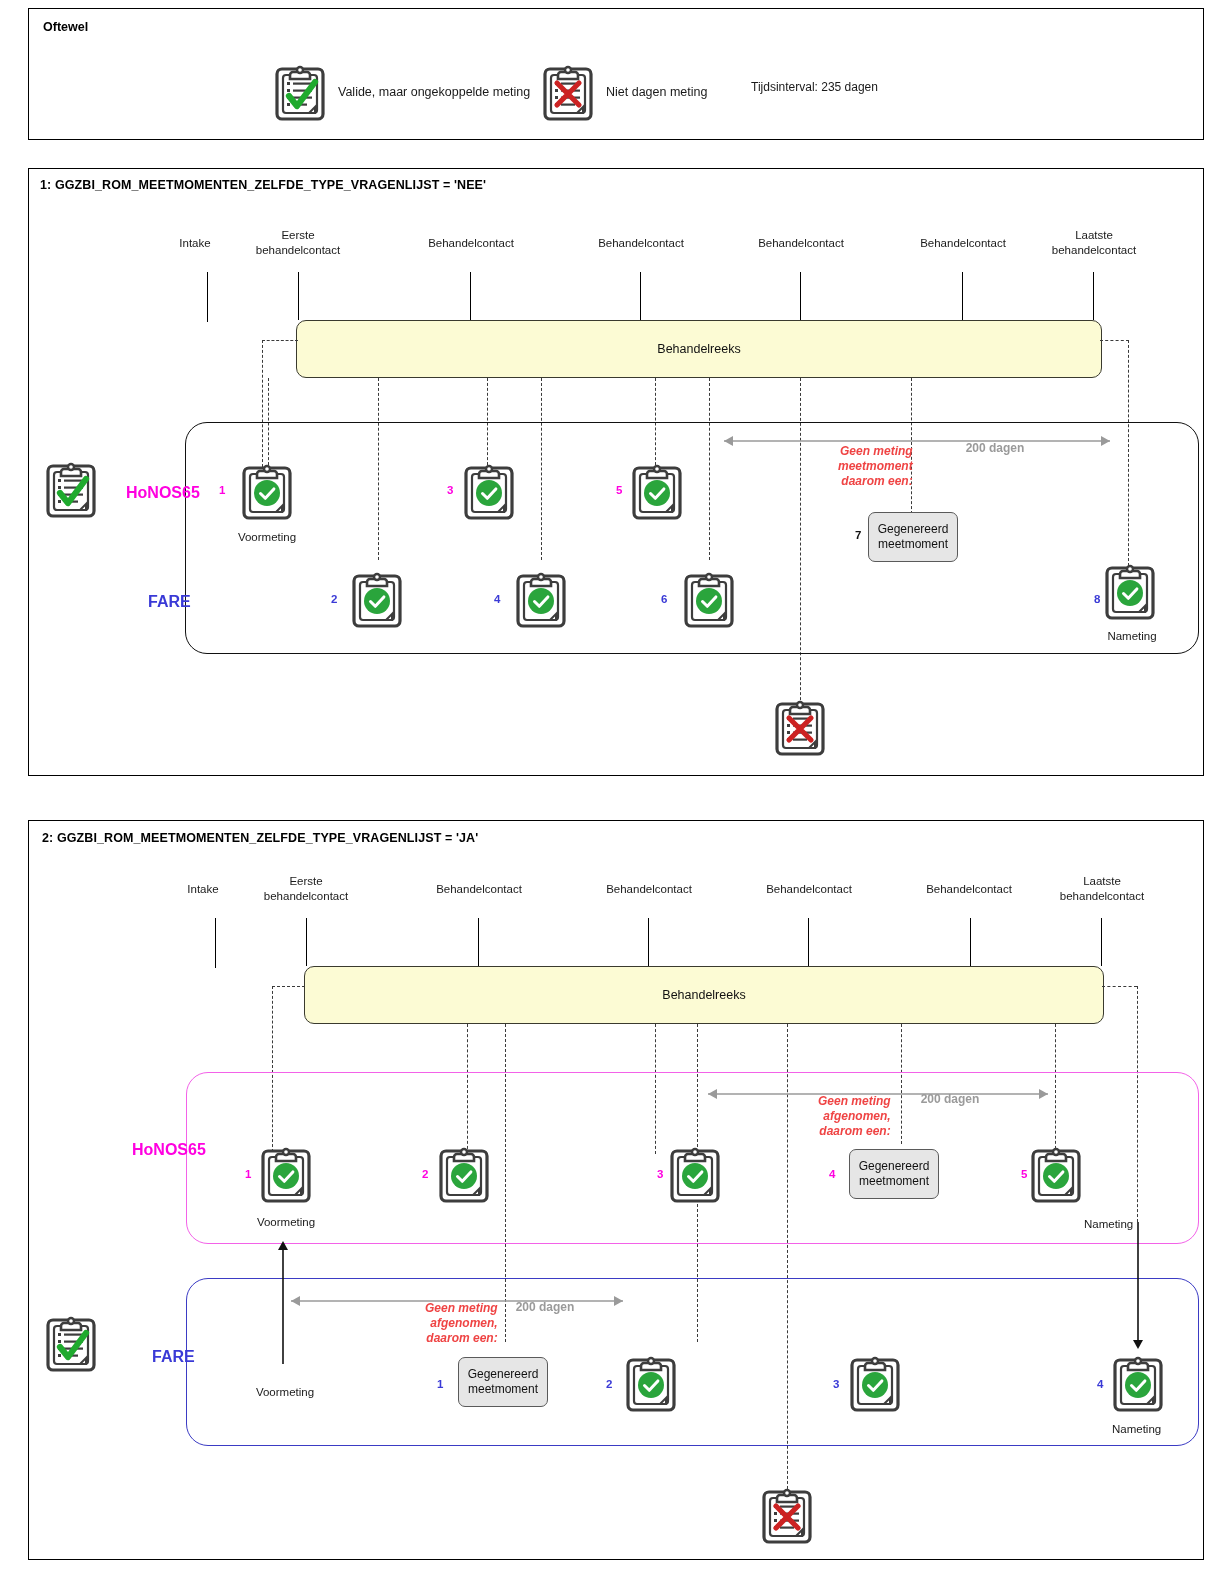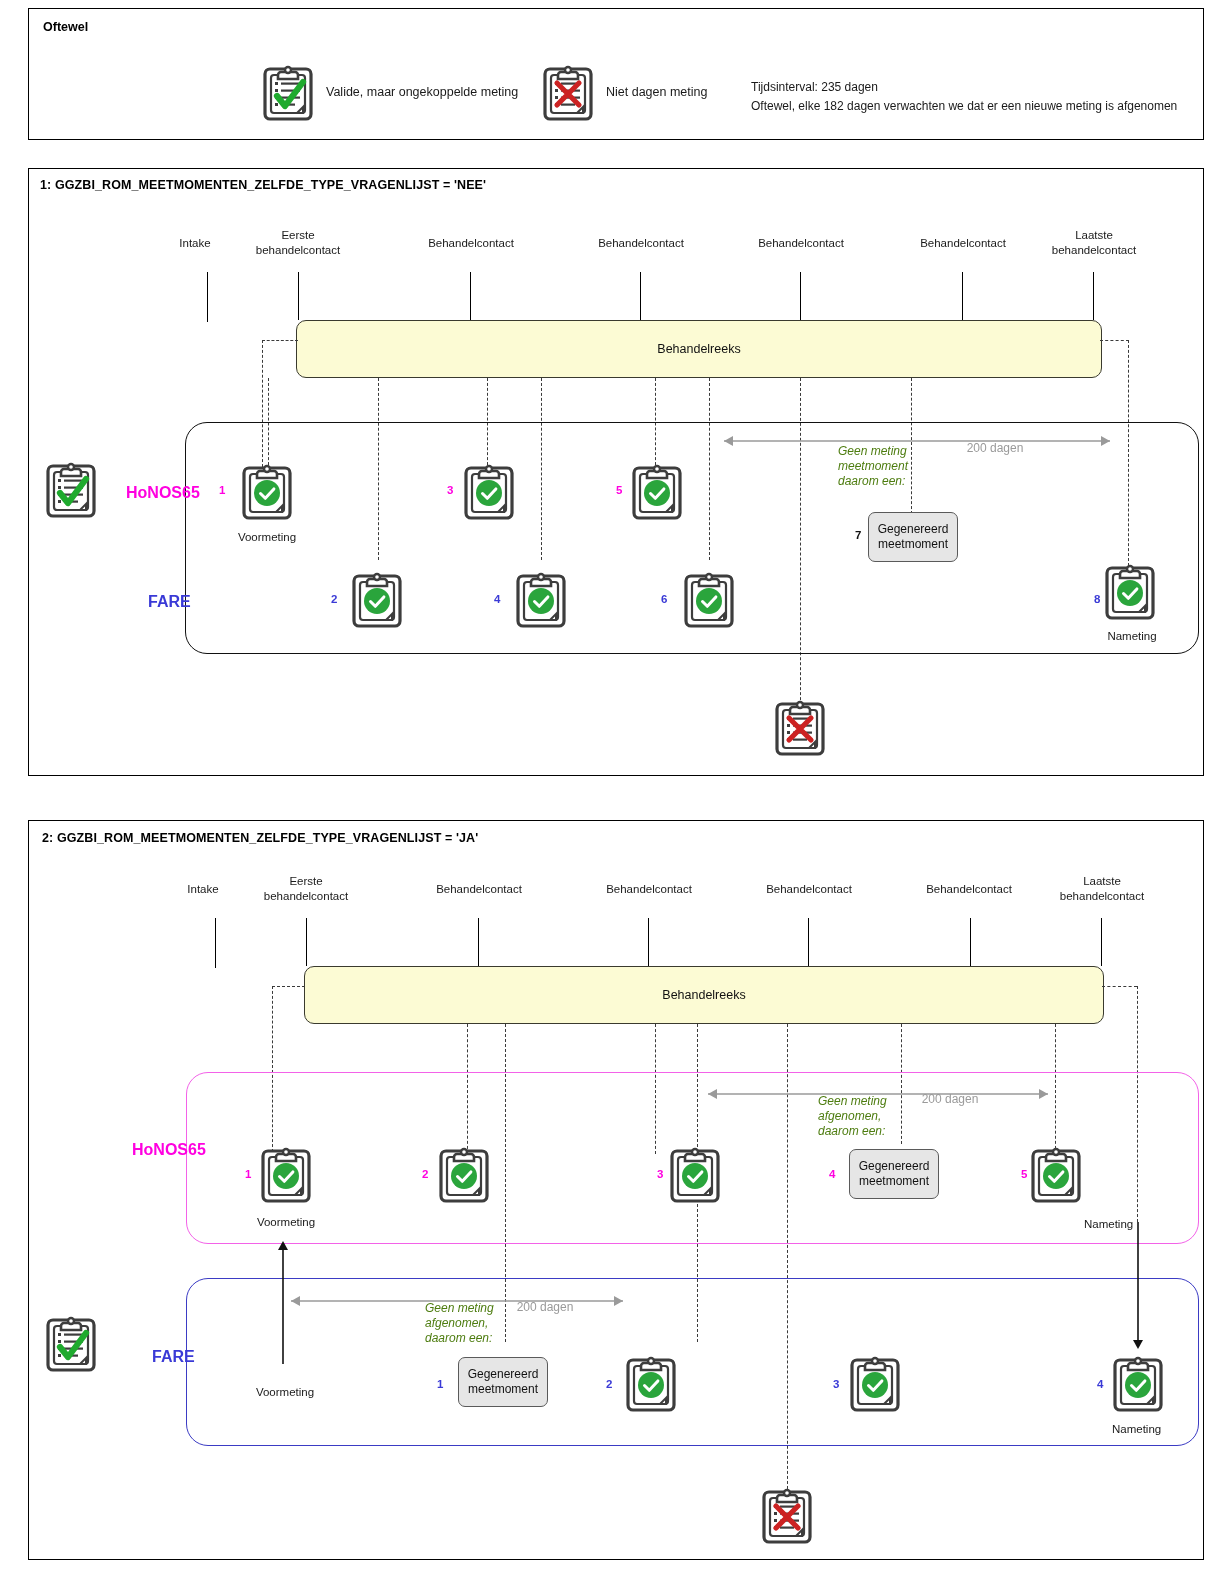--- a/index.html
+++ b/index.html
@@ -88,41 +88,42 @@
     display:flex;align-items:center;justify-content:center;
     text-align:center;
     font-size:12px;color:#111;line-height:15px;
     box-sizing:border-box;
   }
 
   
   .arrowwrap{position:absolute;}
   .arrowwrap svg{display:block;}
   .ann{
-    position:absolute;font-size:12px;font-style:italic;font-weight:normal;
-    color:#4d7c0f;line-height:15px;text-align:left;white-space:nowrap;
+    position:absolute;font-size:12px;font-style:italic;font-weight:bold;
+    color:#ef4444;line-height:15px;text-align:right;white-space:nowrap;
   }
   .days{
     position:absolute;font-size:12px;color:#9a9a9a;white-space:nowrap;
     text-align:center;
+    font-weight:bold;
   }
 
   .solidarrow{position:absolute;}
   .solidarrow svg{display:block;}
 </style>
 </head>
 <body>
 
 <div class="page">
 
   <div class="panel" id="legend">
     <div class="legend-label">Oftewel</div>
 
 
-    <div class="legend-item" style="left:232px;top:52px;">
+    <div class="legend-item" style="left:244px;top:52px;">
       <span class="clip">
         <svg width="54" height="62" viewBox="0 0 54 62">
           <rect x="4" y="8" width="46" height="50" rx="5" fill="#fff" stroke="#3d3d3d" stroke-width="3.2"></rect>
           <rect x="10" y="14" width="34" height="38" rx="3" fill="#fff" stroke="#3d3d3d" stroke-width="2.2"></rect>
           <path d="M20 11 h14 a3 3 0 0 1 3 3 v4 H17 v-4 a3 3 0 0 1 3 -3 z" fill="#fff" stroke="#3d3d3d" stroke-width="2.6"></path>
           <circle cx="27" cy="9" r="3" fill="#fff" stroke="#3d3d3d" stroke-width="2.4"></circle>
           <path d="M42 46 l-6 6 h6 z" fill="#fff" stroke="#3d3d3d" stroke-width="2"></path>
           <g fill="#3d3d3d">
             <rect x="14" y="21" width="3" height="3"></rect>
               <rect x="20" y="21.5" width="19" height="2.2"></rect>
@@ -157,21 +158,20 @@
             <rect x="14" y="42" width="3" height="3"></rect>
               <rect x="20" y="42.5" width="14" height="2.2"></rect>
           </g>
           <path d="M16 22 l22 22 M38 22 l-22 22" fill="none" stroke="#cc2222" stroke-width="5.2" stroke-linecap="round"></path>
         </svg>
       </span>
       <span class="legend-text">Niet dagen meting</span>
     </div>
 
     <div class="legend-note" style="left:722px;top:69px;">Tijdsinterval: 235 dagen</div>
-    <div class="legend-note" style="left:722px;top:88px;">Oftewel, elke 182 dagen verwachten we dat er een nieuwe meting is afgenomen</div>
   </div>
 
   <div class="panel" id="p1" style="left:28px;top:168px;width:1176px;height:608px;">
   </div>
   <div class="panel-title" style="left:40px;top:178px;">1: GGZBI_ROM_MEETMOMENTEN_ZELFDE_TYPE_VRAGENLIJST = 'NEE'</div>
 
   <div class="tick-label" style="left:164px;top:236px;width:62px;">Intake</div>
   <div class="tick-label" style="left:238px;top:228px;width:120px;">Eerste<br>behandelcontact</div>
   <div class="tick-label" style="left:412px;top:236px;width:118px;">Behandelcontact</div>
   <div class="tick-label" style="left:582px;top:236px;width:118px;">Behandelcontact</div>

